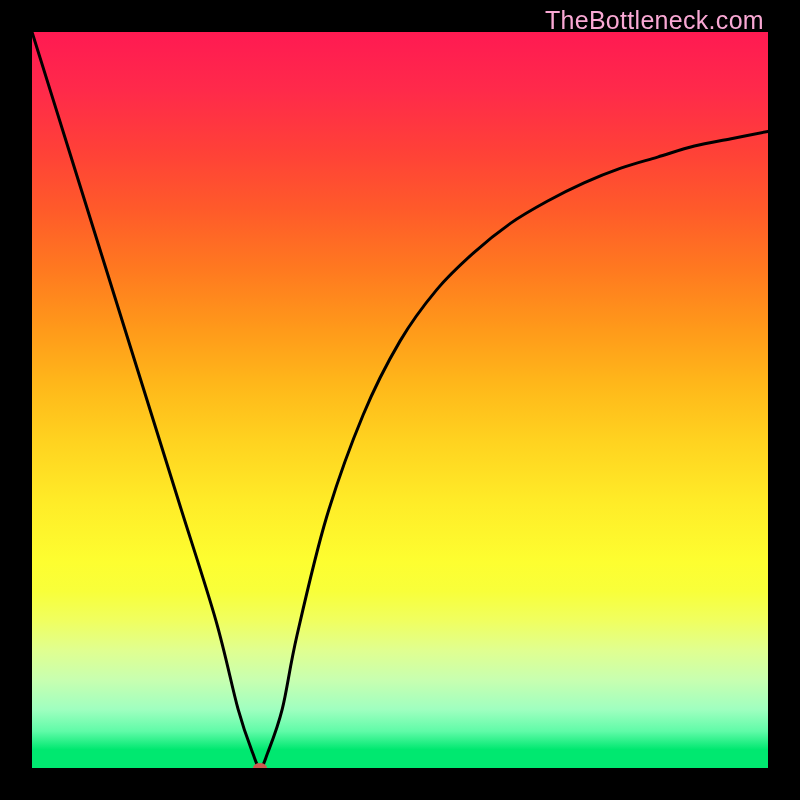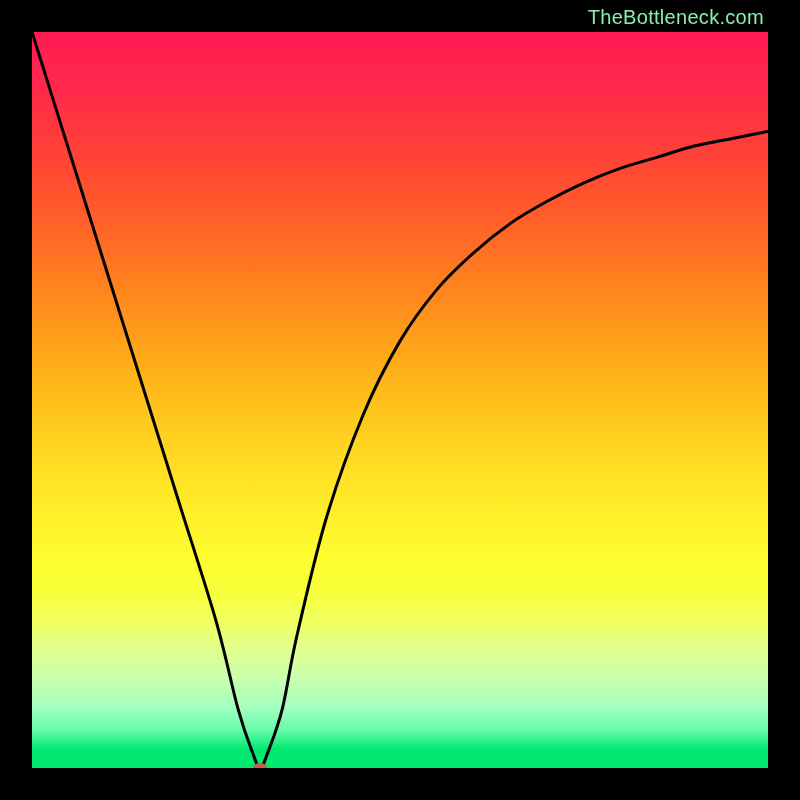--- a/index.html
+++ b/index.html
@@ -40,22 +40,22 @@
       #a0ffc0 92%,
       #60fba8 95%,
       #00e870 97.5%,
       #00e870 100%
     );
   }
   .watermark {
     position: absolute;
     top: 6px;
     right: 36px;
-    color: #86efac;
-    font-size: 20px;
+    color: #f9a8d4;
+    font-size: 25px;
     font-weight: 500;
     letter-spacing: 0.3px;
   }
   svg.curve {
     position: absolute;
     inset: 0;
     width: 100%;
     height: 100%;
   }
   .marker {

